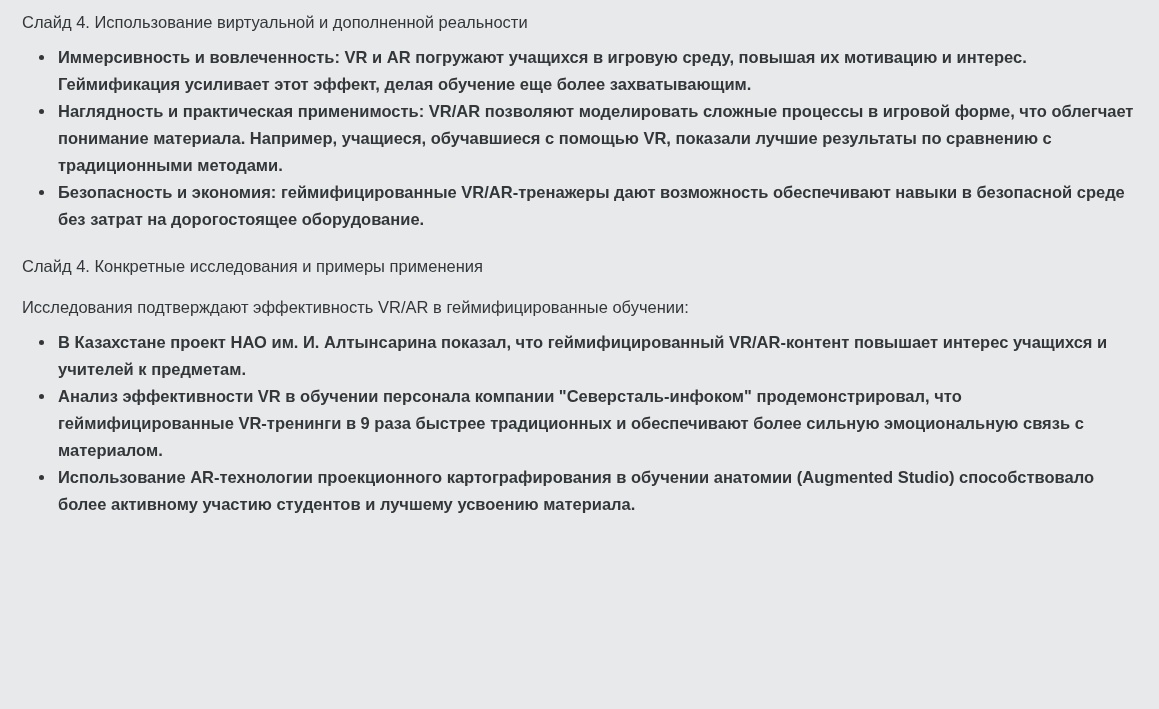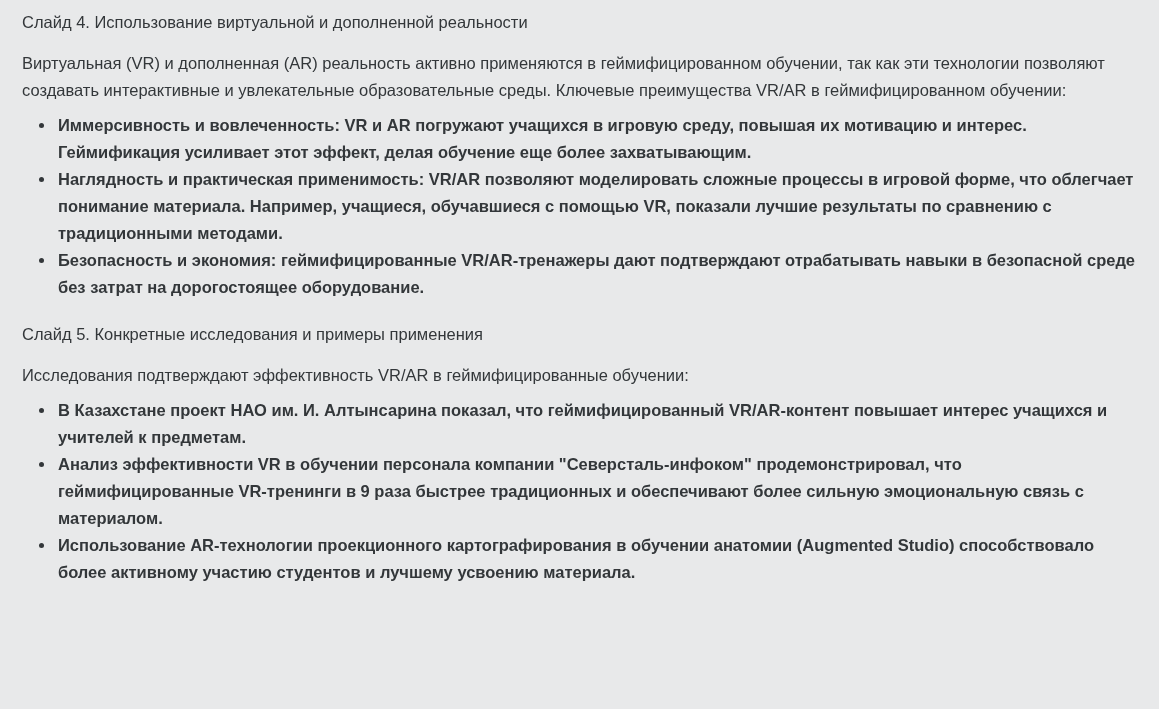--- a/index.html
+++ b/index.html
@@ -38,29 +38,28 @@
     font-weight: bold;
   }
 </style>
 </head>
 <body>
 
 <div class="page">
 
   <p class="para">Слайд 4. Использование виртуальной и дополненной реальности</p>
 
-  <p class="para">Виртуальная (VR) и дополненная (AR) реальность активно применяются в геймифицированном обучении, так как эти технологии позволяют создавать интерактивные и увлекательные образовательные среды. Ключевые преимущества VR/AR в геймифицированном обучении:</p>
 
   <ul class="bullet-list">
     <li>Иммерсивность и вовлеченность: VR и AR погружают учащихся в игровую среду, повышая их мотивацию и интерес. Геймификация усиливает этот эффект, делая обучение еще более захватывающим.</li>
     <li>Наглядность и практическая применимость: VR/AR позволяют моделировать сложные процессы в игровой форме, что облегчает понимание материала. Например, учащиеся, обучавшиеся с помощью VR, показали лучшие результаты по сравнению с традиционными методами.</li>
-    <li>Безопасность и экономия: геймифицированные VR/AR-тренажеры дают подтверждают отрабатывать навыки в безопасной среде без затрат на дорогостоящее оборудование.</li>
+    <li>Безопасность и экономия: геймифицированные VR/AR-тренажеры дают возможность обеспечивают навыки в безопасной среде без затрат на дорогостоящее оборудование.</li>
   </ul>
 
-  <p class="para">Слайд 5. Конкретные исследования и примеры применения</p>
+  <p class="para">Слайд 4. Конкретные исследования и примеры применения</p>
 
   <p class="para">Исследования подтверждают эффективность VR/AR в геймифицированные обучении:</p>
 
   <ul class="bullet-list">
     <li>В Казахстане проект НАО им. И. Алтынсарина показал, что геймифицированный VR/AR-контент повышает интерес учащихся и учителей к предметам.</li>
     <li>Анализ эффективности VR в обучении персонала компании "Северсталь-инфоком" продемонстрировал, что геймифицированные VR-тренинги в 9 раза быстрее традиционных и обеспечивают более сильную эмоциональную связь с материалом.</li>
     <li>Использование AR-технологии проекционного картографирования в обучении анатомии (Augmented Studio) способствовало более активному участию студентов и лучшему усвоению материала.</li>
   </ul>
 
 

